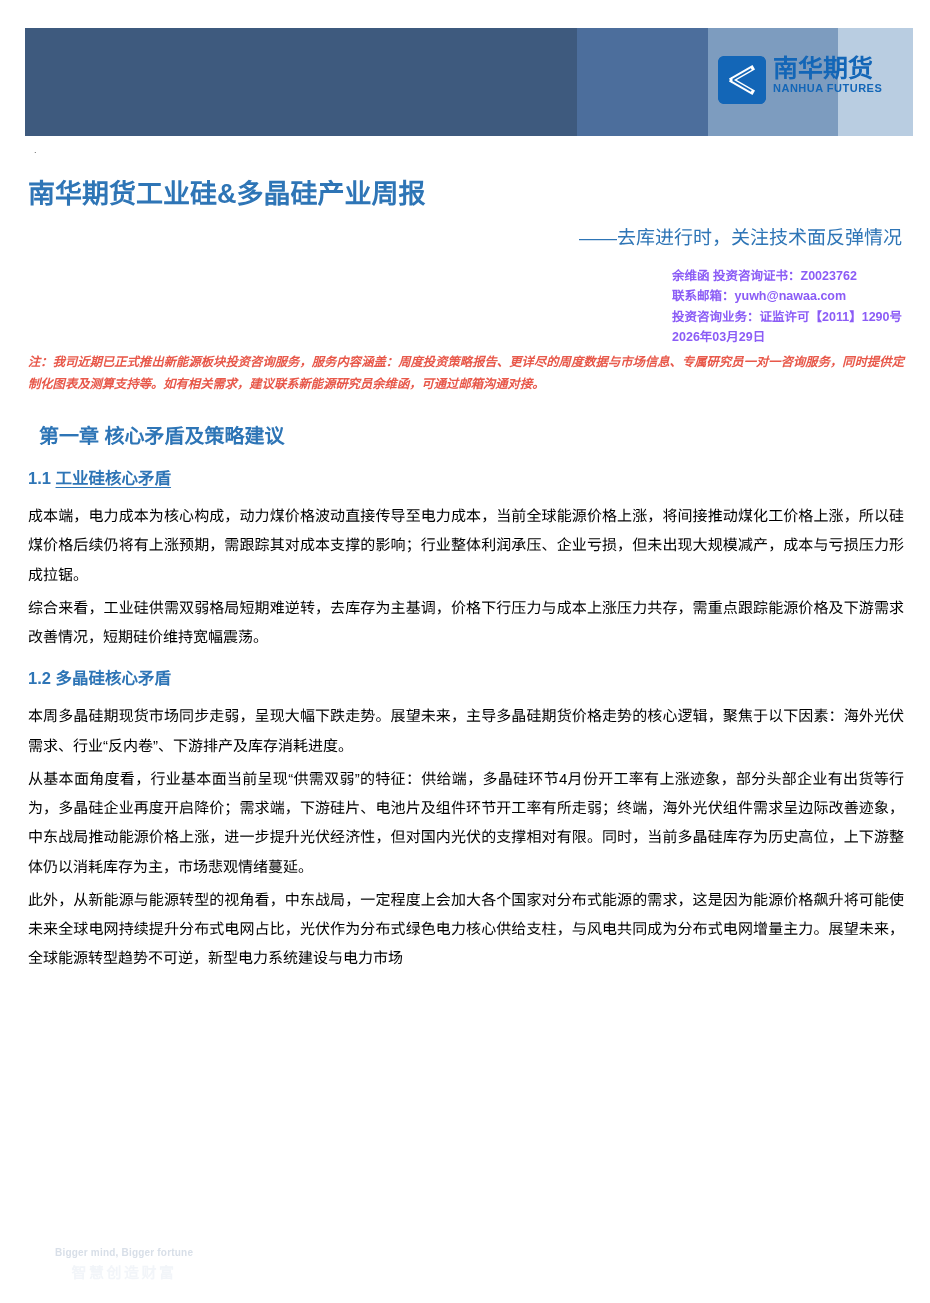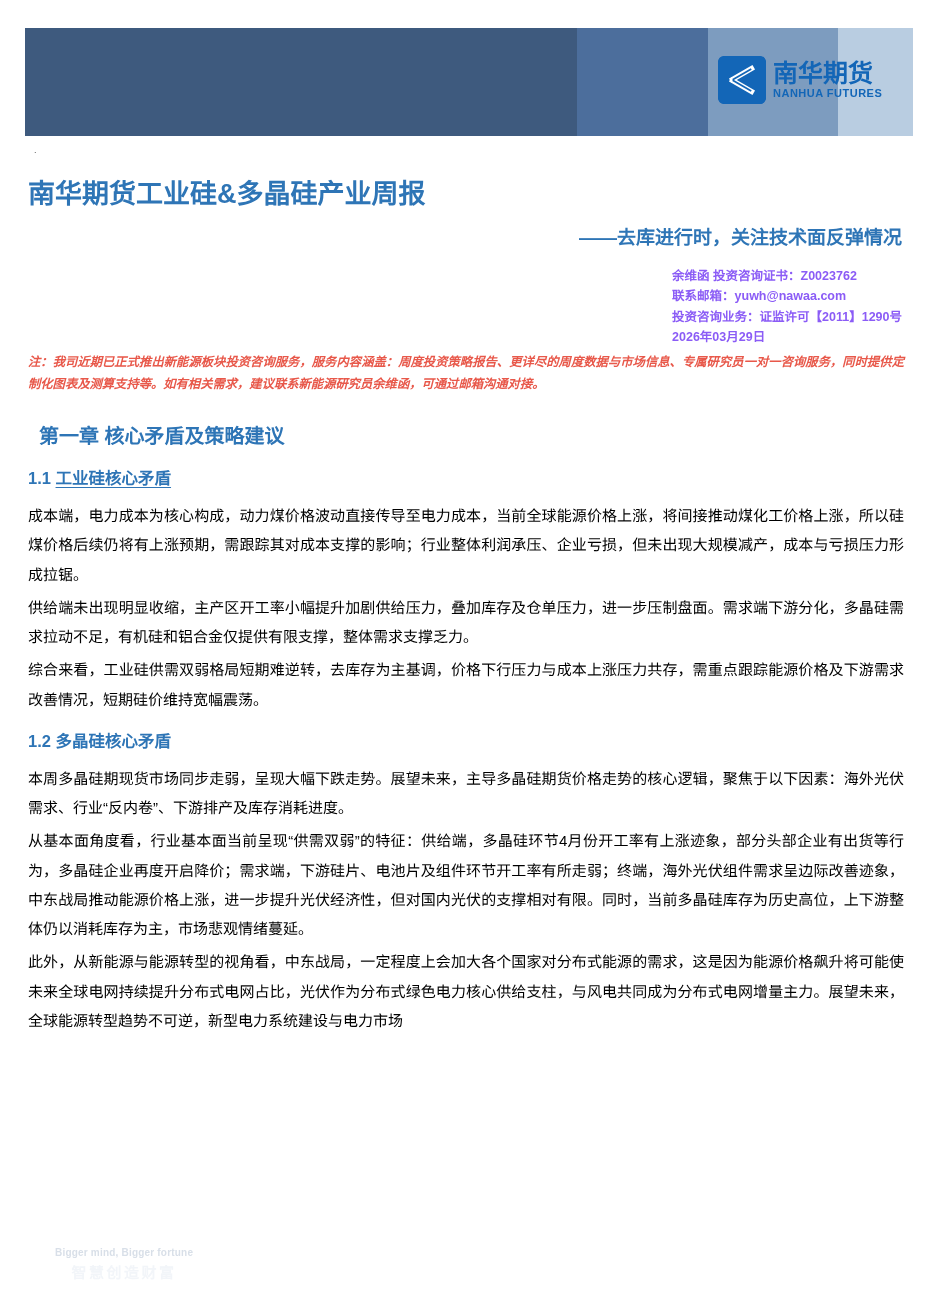--- a/index.html
+++ b/index.html
@@ -59,21 +59,20 @@
     white-space: nowrap;
     margin-top: 3px;
   }
 
   
   .logo-group {
     position: absolute;
     left: 718px;
     top: 56px;
     display: flex;
-    align-items: center;
     gap: 7px;
   }
   .logo-mark {
     width: 48px;
     height: 48px;
     border-radius: 6px;
     background: #1366B7;
     position: relative;
     overflow: hidden;
     flex: none;
@@ -113,21 +112,21 @@
     font-weight: 700;
     color: #2E75B6;
     letter-spacing: 0px;
     white-space: nowrap;
   }
   .doc-subtitle {
     position: absolute;
     right: 28px;
     top: 222px;
     font-size: 19px;
-    font-weight: 700;
+    font-weight: 400;
     color: #2E75B6;
     white-space: nowrap;
   }
 
   .contact-block {
     position: absolute;
     right: 28px;
     top: 266px;
     text-align: left;
     font-size: 12.5px;
@@ -235,21 +234,20 @@
 <div class="notice">注：我司近期已正式推出新能源板块投资咨询服务，服务内容涵盖：周度投资策略报告、更详尽的周度数据与市场信息、专属研究员一对一咨询服务，同时提供定制化图表及测算支持等。如有相关需求，建议联系新能源研究员余维函，可通过邮箱沟通对接。</div>
 
 <div class="content">
   <h1 class="chapter">第一章 核心矛盾及策略建议</h1>
 
   <h2 class="section underlined">
     <span class="sec-num">1.1 </span>
     <span class="sec-label">工业硅核心矛盾</span>
   </h2>
   <p class="para">成本端，电力成本为核心构成，动力煤价格波动直接传导至电力成本，当前全球能源价格上涨，将间接推动煤化工价格上涨，所以硅煤价格后续仍将有上涨预期，需跟踪其对成本支撑的影响；行业整体利润承压、企业亏损，但未出现大规模减产，成本与亏损压力形成拉锯。</p>
-  <p class="para">供给端未出现明显收缩，主产区开工率小幅提升加剧供给压力，叠加库存及仓单压力，进一步压制盘面。需求端下游分化，多晶硅需求拉动不足，有机硅和铝合金仅提供有限支撑，整体需求支撑乏力。</p>
   <p class="para">综合来看，工业硅供需双弱格局短期难逆转，去库存为主基调，价格下行压力与成本上涨压力共存，需重点跟踪能源价格及下游需求改善情况，短期硅价维持宽幅震荡。</p>
 
   <h2 class="section spaced-top">
     <span class="sec-num">1.2 </span>
     <span class="sec-label">多晶硅核心矛盾</span>
   </h2>
   <p class="para">本周多晶硅期现货市场同步走弱，呈现大幅下跌走势。展望未来，主导多晶硅期货价格走势的核心逻辑，聚焦于以下因素：海外光伏需求、行业“反内卷”、下游排产及库存消耗进度。</p>
   <p class="para">从基本面角度看，行业基本面当前呈现“供需双弱”的特征：供给端，多晶硅环节4月份开工率有上涨迹象，部分头部企业有出货等行为，多晶硅企业再度开启降价；需求端，下游硅片、电池片及组件环节开工率有所走弱；终端，海外光伏组件需求呈边际改善迹象，中东战局推动能源价格上涨，进一步提升光伏经济性，但对国内光伏的支撑相对有限。同时，当前多晶硅库存为历史高位，上下游整体仍以消耗库存为主，市场悲观情绪蔓延。</p>
   <p class="para">此外，从新能源与能源转型的视角看，中东战局，一定程度上会加大各个国家对分布式能源的需求，这是因为能源价格飙升将可能使未来全球电网持续提升分布式电网占比，光伏作为分布式绿色电力核心供给支柱，与风电共同成为分布式电网增量主力。展望未来，全球能源转型趋势不可逆，新型电力系统建设与电力市场</p>
 </div>

